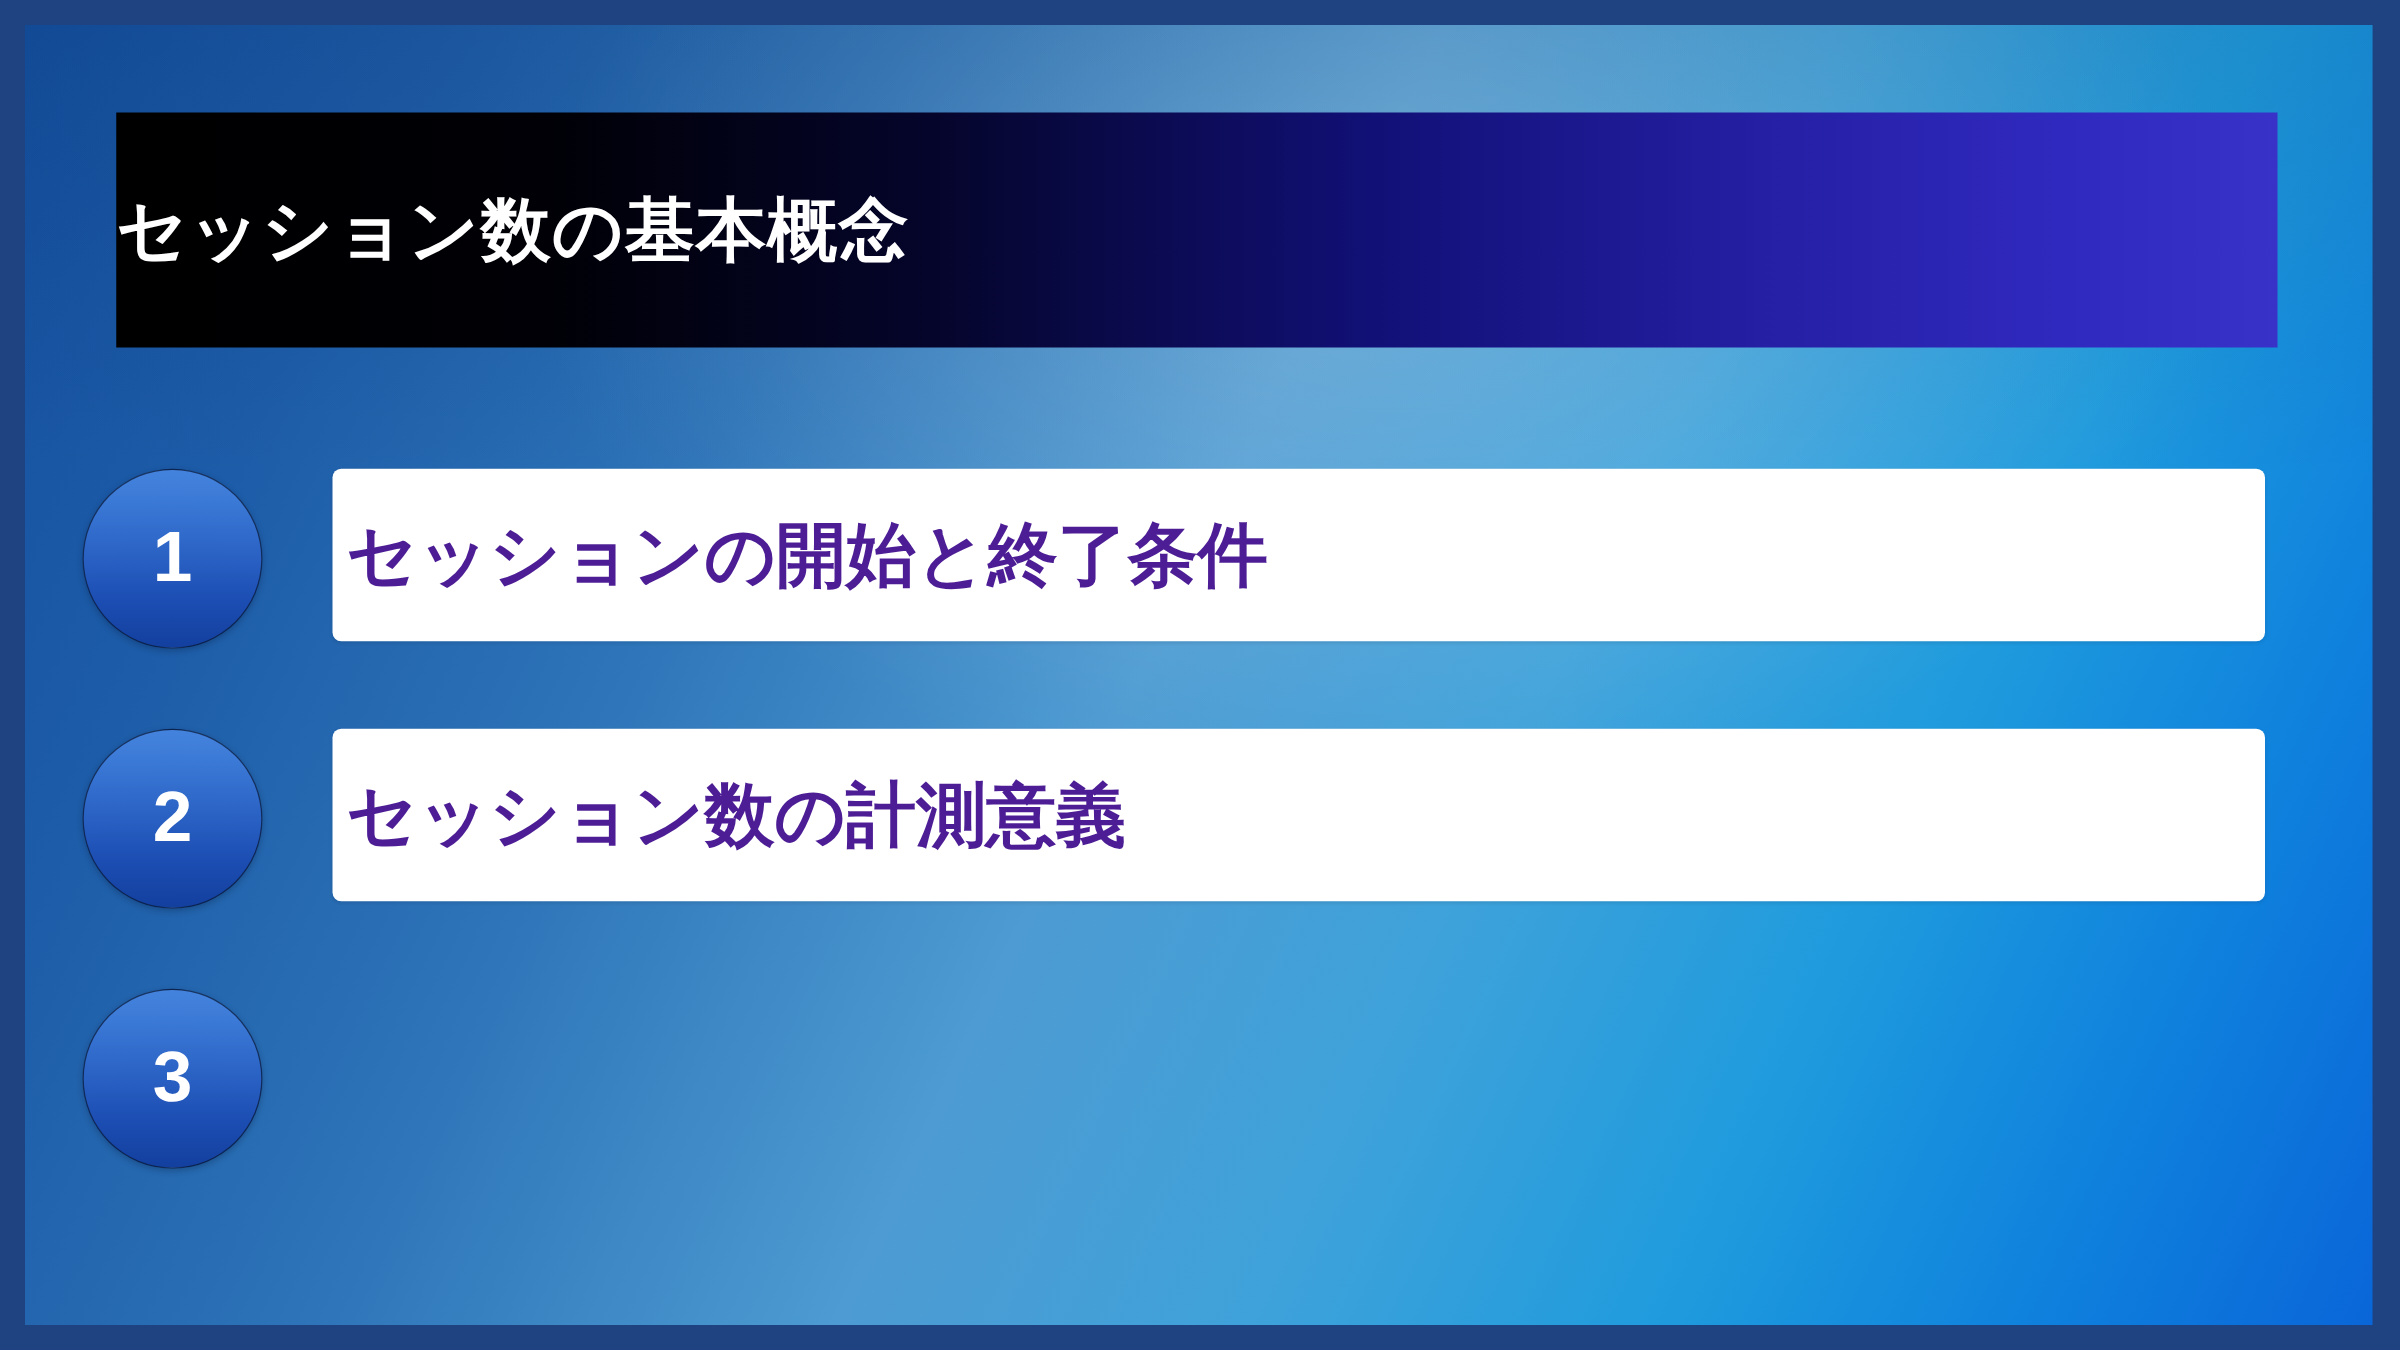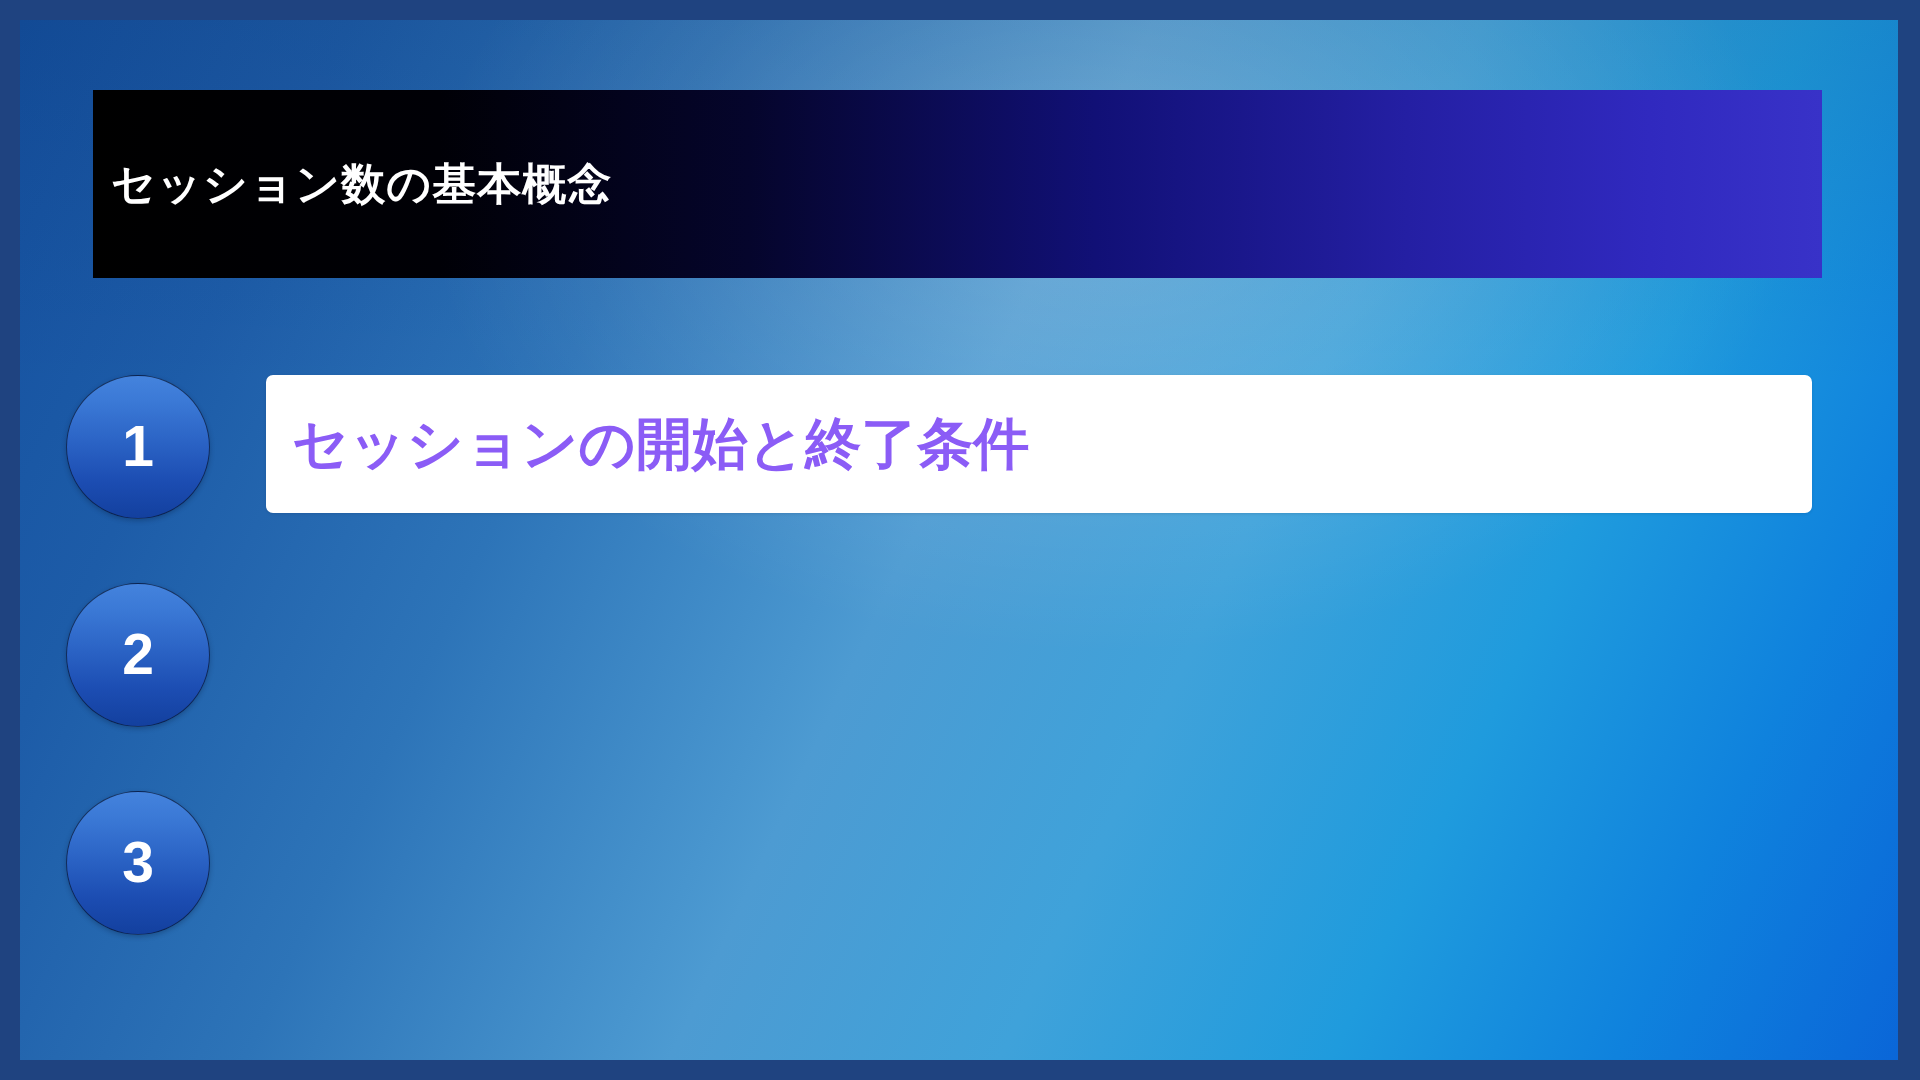--- a/index.html
+++ b/index.html
@@ -67,24 +67,23 @@
       #111076 58%,
       #241fa3 76%,
       #3029bf 90%,
       #3832c8 100%);
     display: flex;
     align-items: center;
     z-index: 3;
   }
   .title-text {
     color: #ffffff;
-    font-size: 44px;
+    font-size: 56px;
     font-weight: bold;
     letter-spacing: 1px;
-    padding-left: 18px;
     white-space: nowrap;
     line-height: 1;
   }
 
   
   .rows {
     position: absolute;
     left: 0;
     top: 355px;
     width: 1878px;
@@ -127,24 +126,24 @@
     top: 0;
     width: 1546px;
     height: 138px;
     background: #ffffff;
     border-radius: 7px;
     display: flex;
     align-items: center;
     box-shadow: 0 1px 3px rgba(0,25,60,0.12);
   }
   .card-text {
-    color: #8b5cf6;
+    color: #4c1d95;
     font-size: 56px;
     font-weight: bold;
-    padding-left: 26px;
+    padding-left: 11px;
     white-space: nowrap;
     line-height: 1;
   }
 </style>
 </head>
 <body>
 
 <div class="slide">
   <div class="slide-inner">
 
@@ -160,20 +159,23 @@
         </div>
         <div class="card">
           <span class="card-text">セッションの開始と終了条件</span>
         </div>
       </div>
 
       <div class="row">
         <div class="badge">
           <span class="badge-num">2</span>
         </div>
+        <div class="card">
+          <span class="card-text">セッション数の計測意義</span>
+        </div>
       </div>
 
       <div class="row">
         <div class="badge">
           <span class="badge-num">3</span>
         </div>
       </div>
 
     </div>
   </div>

